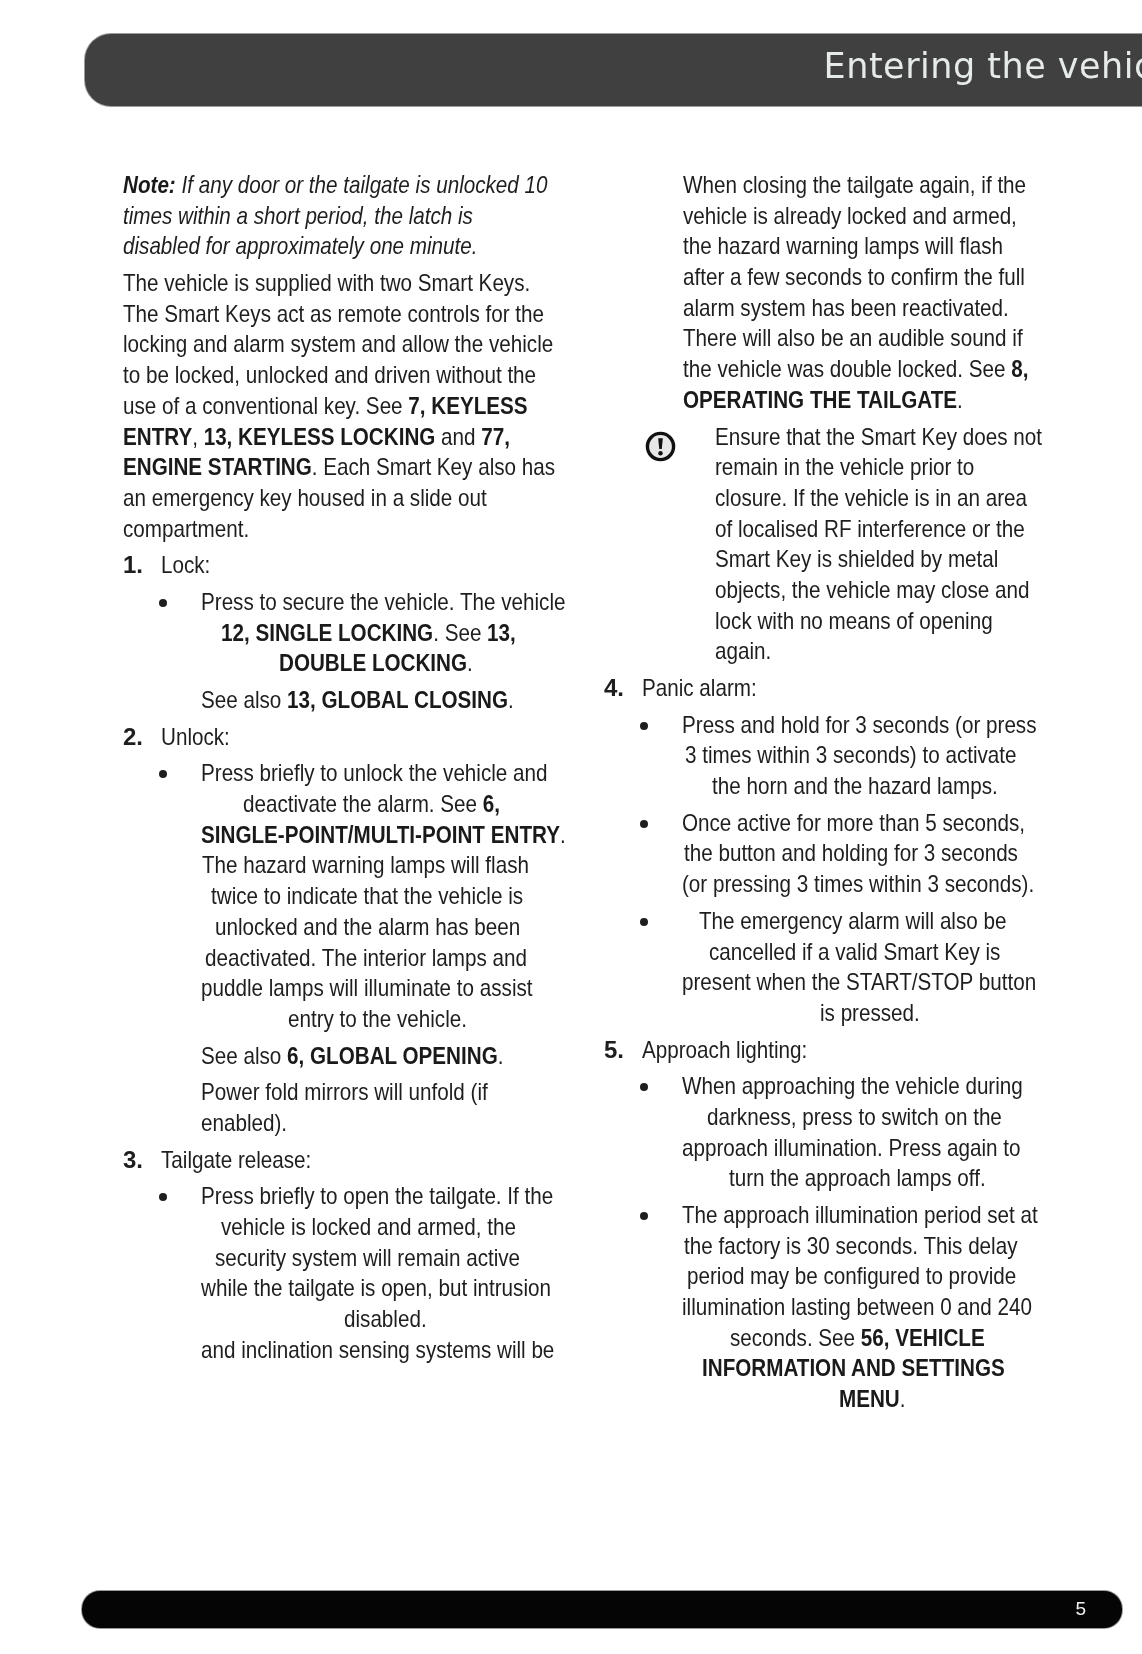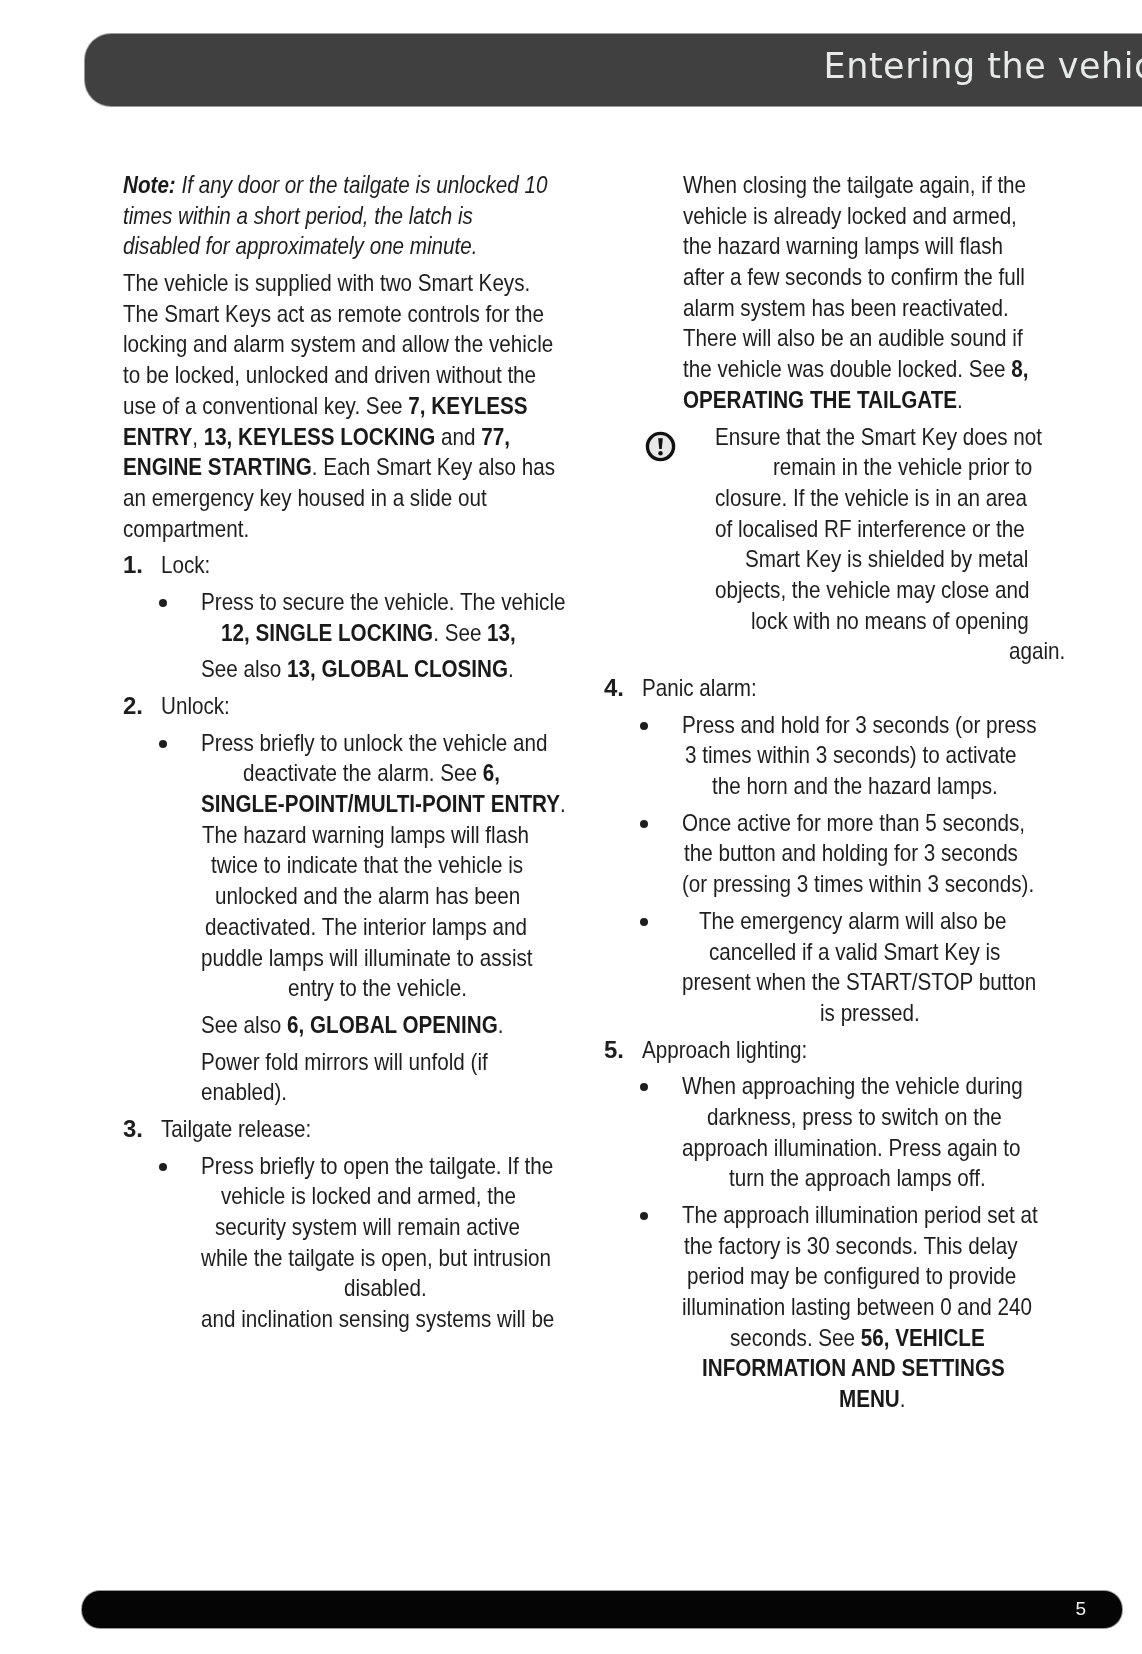--- a/index.html
+++ b/index.html
@@ -24,21 +24,21 @@
   i { font-style: italic; }
 
   .num-item { position: relative; }
   .num { position: absolute; left: 0; font-weight: bold; }
   .num-label { padding-left: 38px; }
   .bullet-block { position: relative; padding-left: 78px; text-align: center; }
   .bullet-dot { position: absolute; left: 36px; top: 12px; width: 8px; height: 8px; border-radius: 50%; background: #1e1e1e; }
   .cont-block { padding-left: 78px; }
 
   .right .para { padding-left: 79px; }
-  .warn { position: relative; padding-left: 111px; text-align: right; }
+  .warn { position: relative; padding-left: 111px; }
   .warn-icon { position: absolute; left: 41px; top: 9px; width: 31px; height: 31px; }
 </style>
 </head>
 <body>
 
 <div class="header-bar">
   <span class="header-title">Entering the vehicle</span>
 </div>
 
 <div class="col left">
@@ -61,20 +61,21 @@
   </div>
   <div class="gap"></div>
 
   <div class="num-item">
     <div class="line"><span class="num">1.</span><span class="num-label"><span class="nt">Lock:</span></span></div>
     <div class="gap"></div>
     <div class="bullet-block">
       <span class="bullet-dot"></span>
       <div class="line"><span class="nt">Press to secure the vehicle. The vehicle</span></div>
       <div class="line"><span class="nt"><b>12, SINGLE LOCKING</b><span>. See </span><b>13,</b></span></div>
+      <div class="line"><span class="nt"><b>DOUBLE LOCKING</b><span>.</span></span></div>
     </div>
     <div class="gap"></div>
     <div class="cont-block">
       <div class="line"><span class="nt"><span>See also </span><b>13, GLOBAL CLOSING</b><span>.</span></span></div>
     </div>
   </div>
   <div class="gap"></div>
 
   <div class="num-item">
     <div class="line"><span class="num">2.</span><span class="num-label"><span class="nt">Unlock:</span></span></div>

